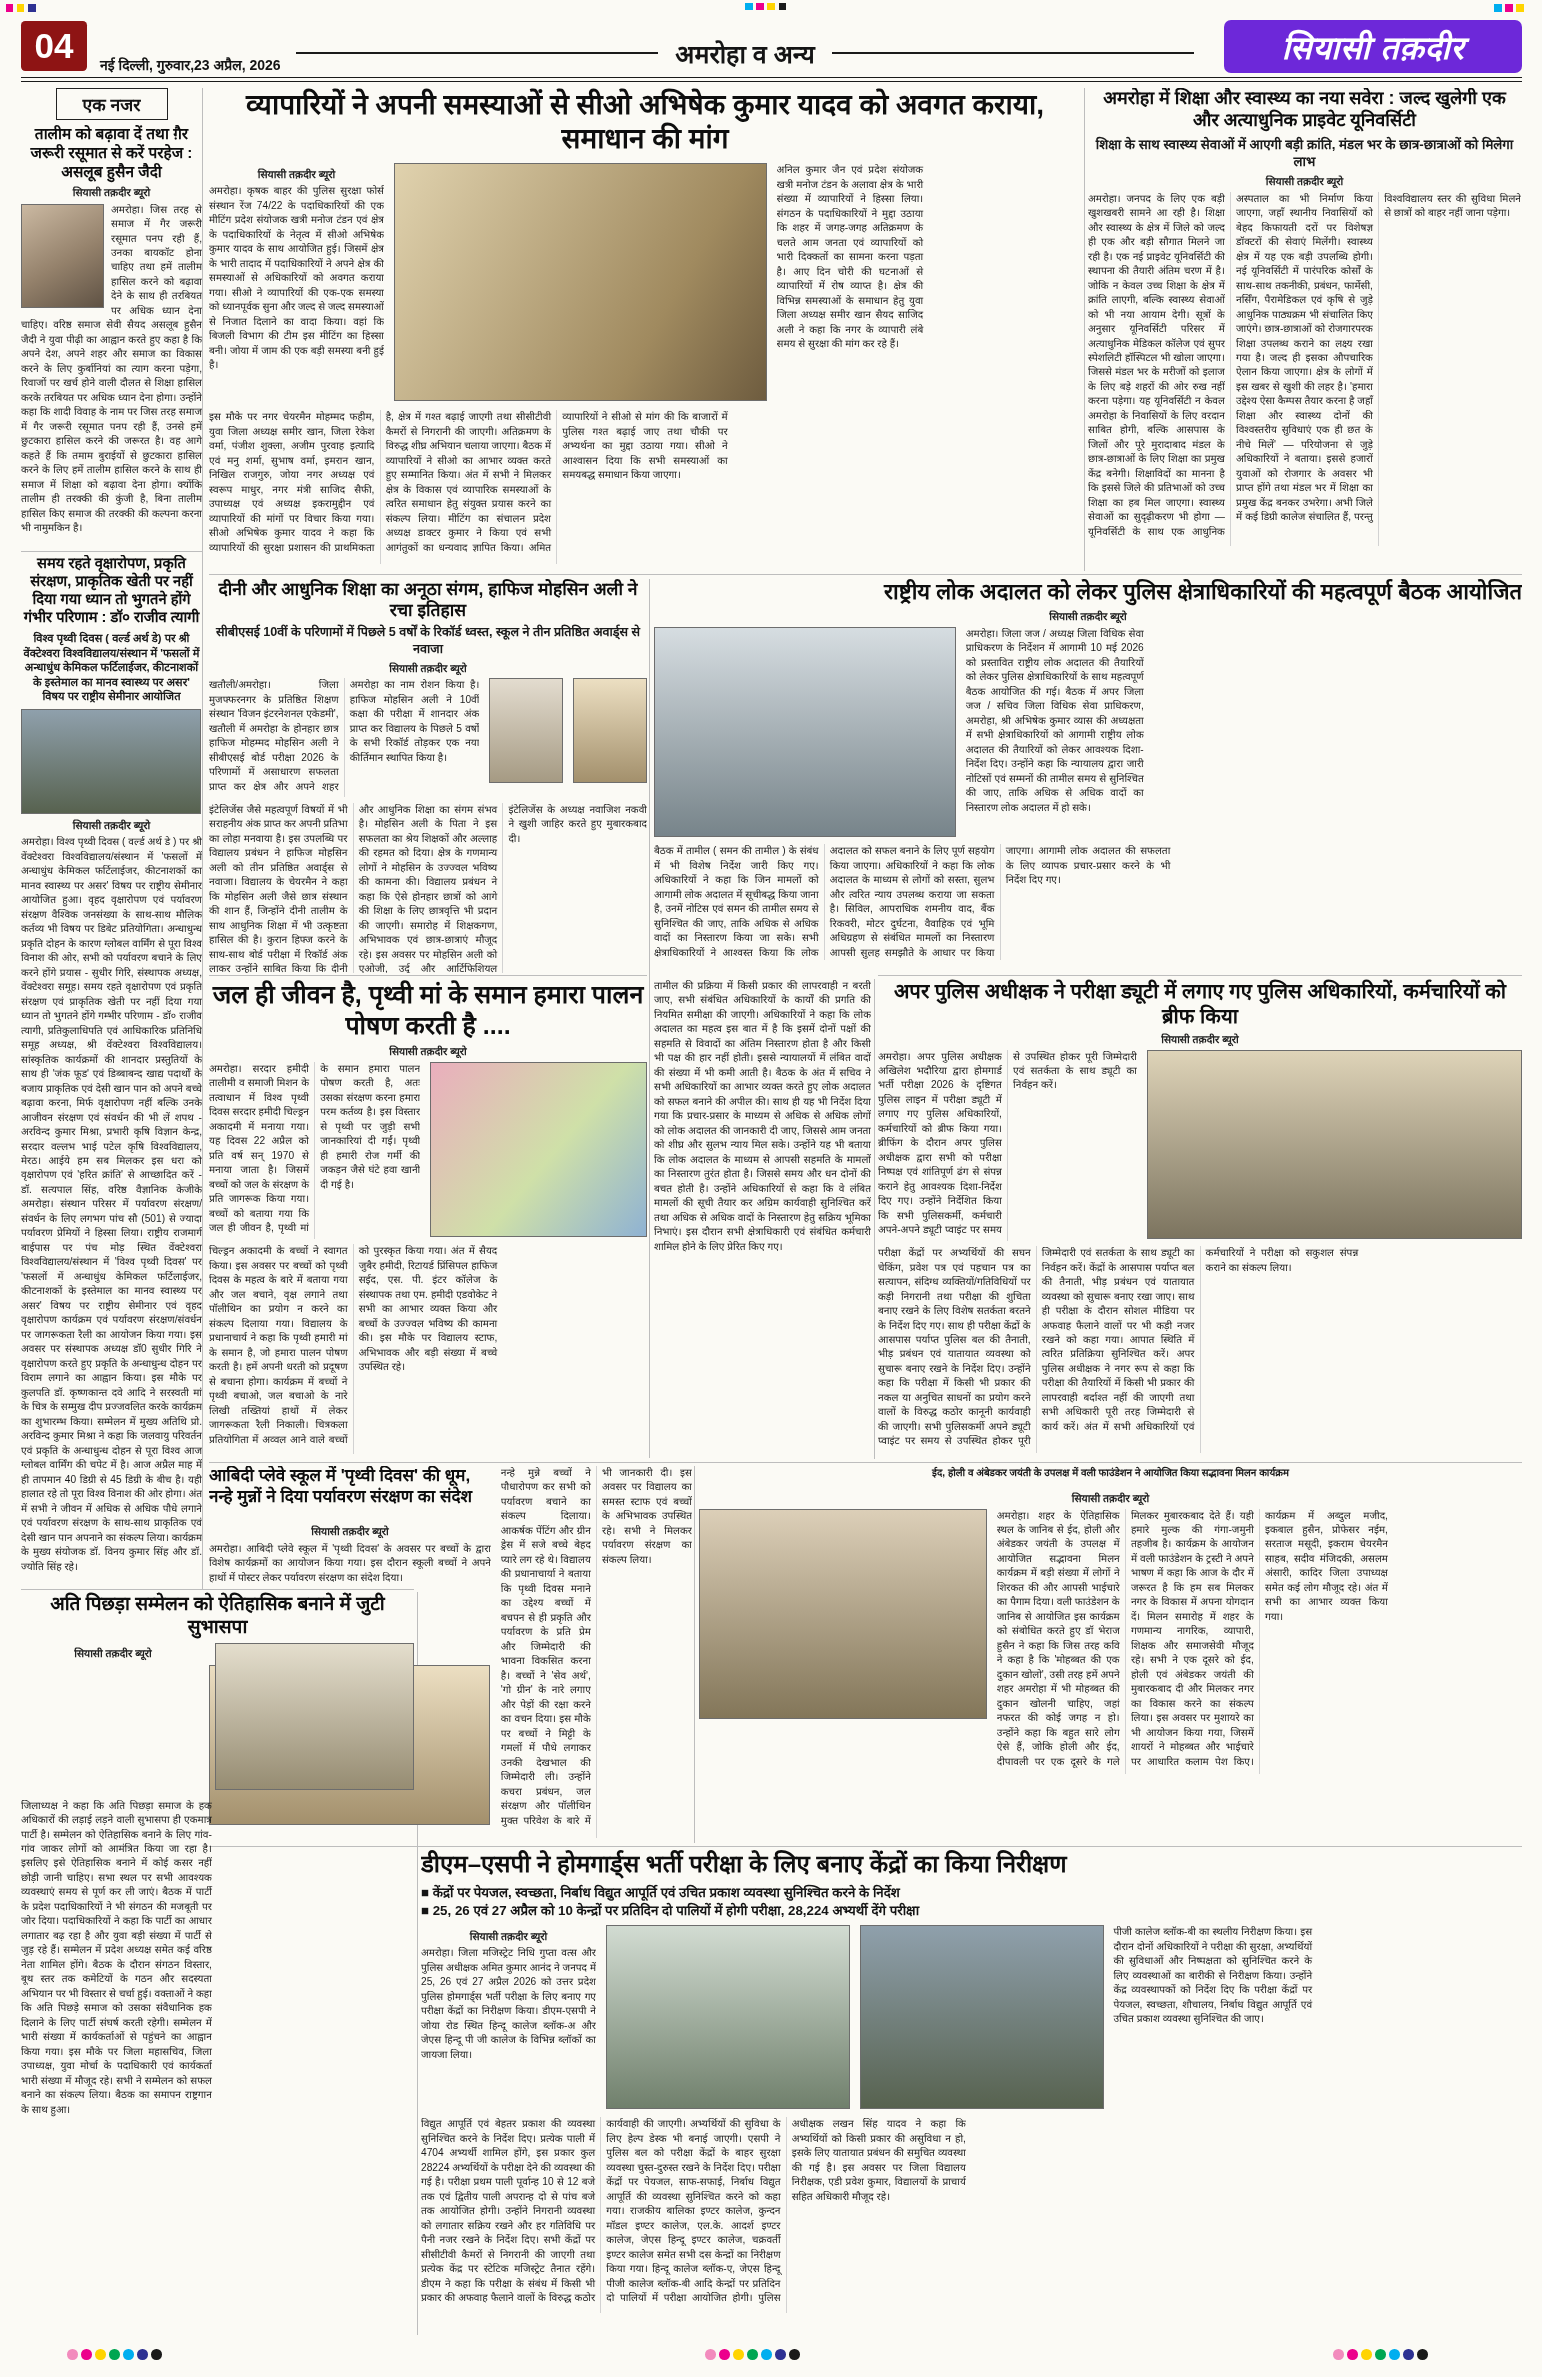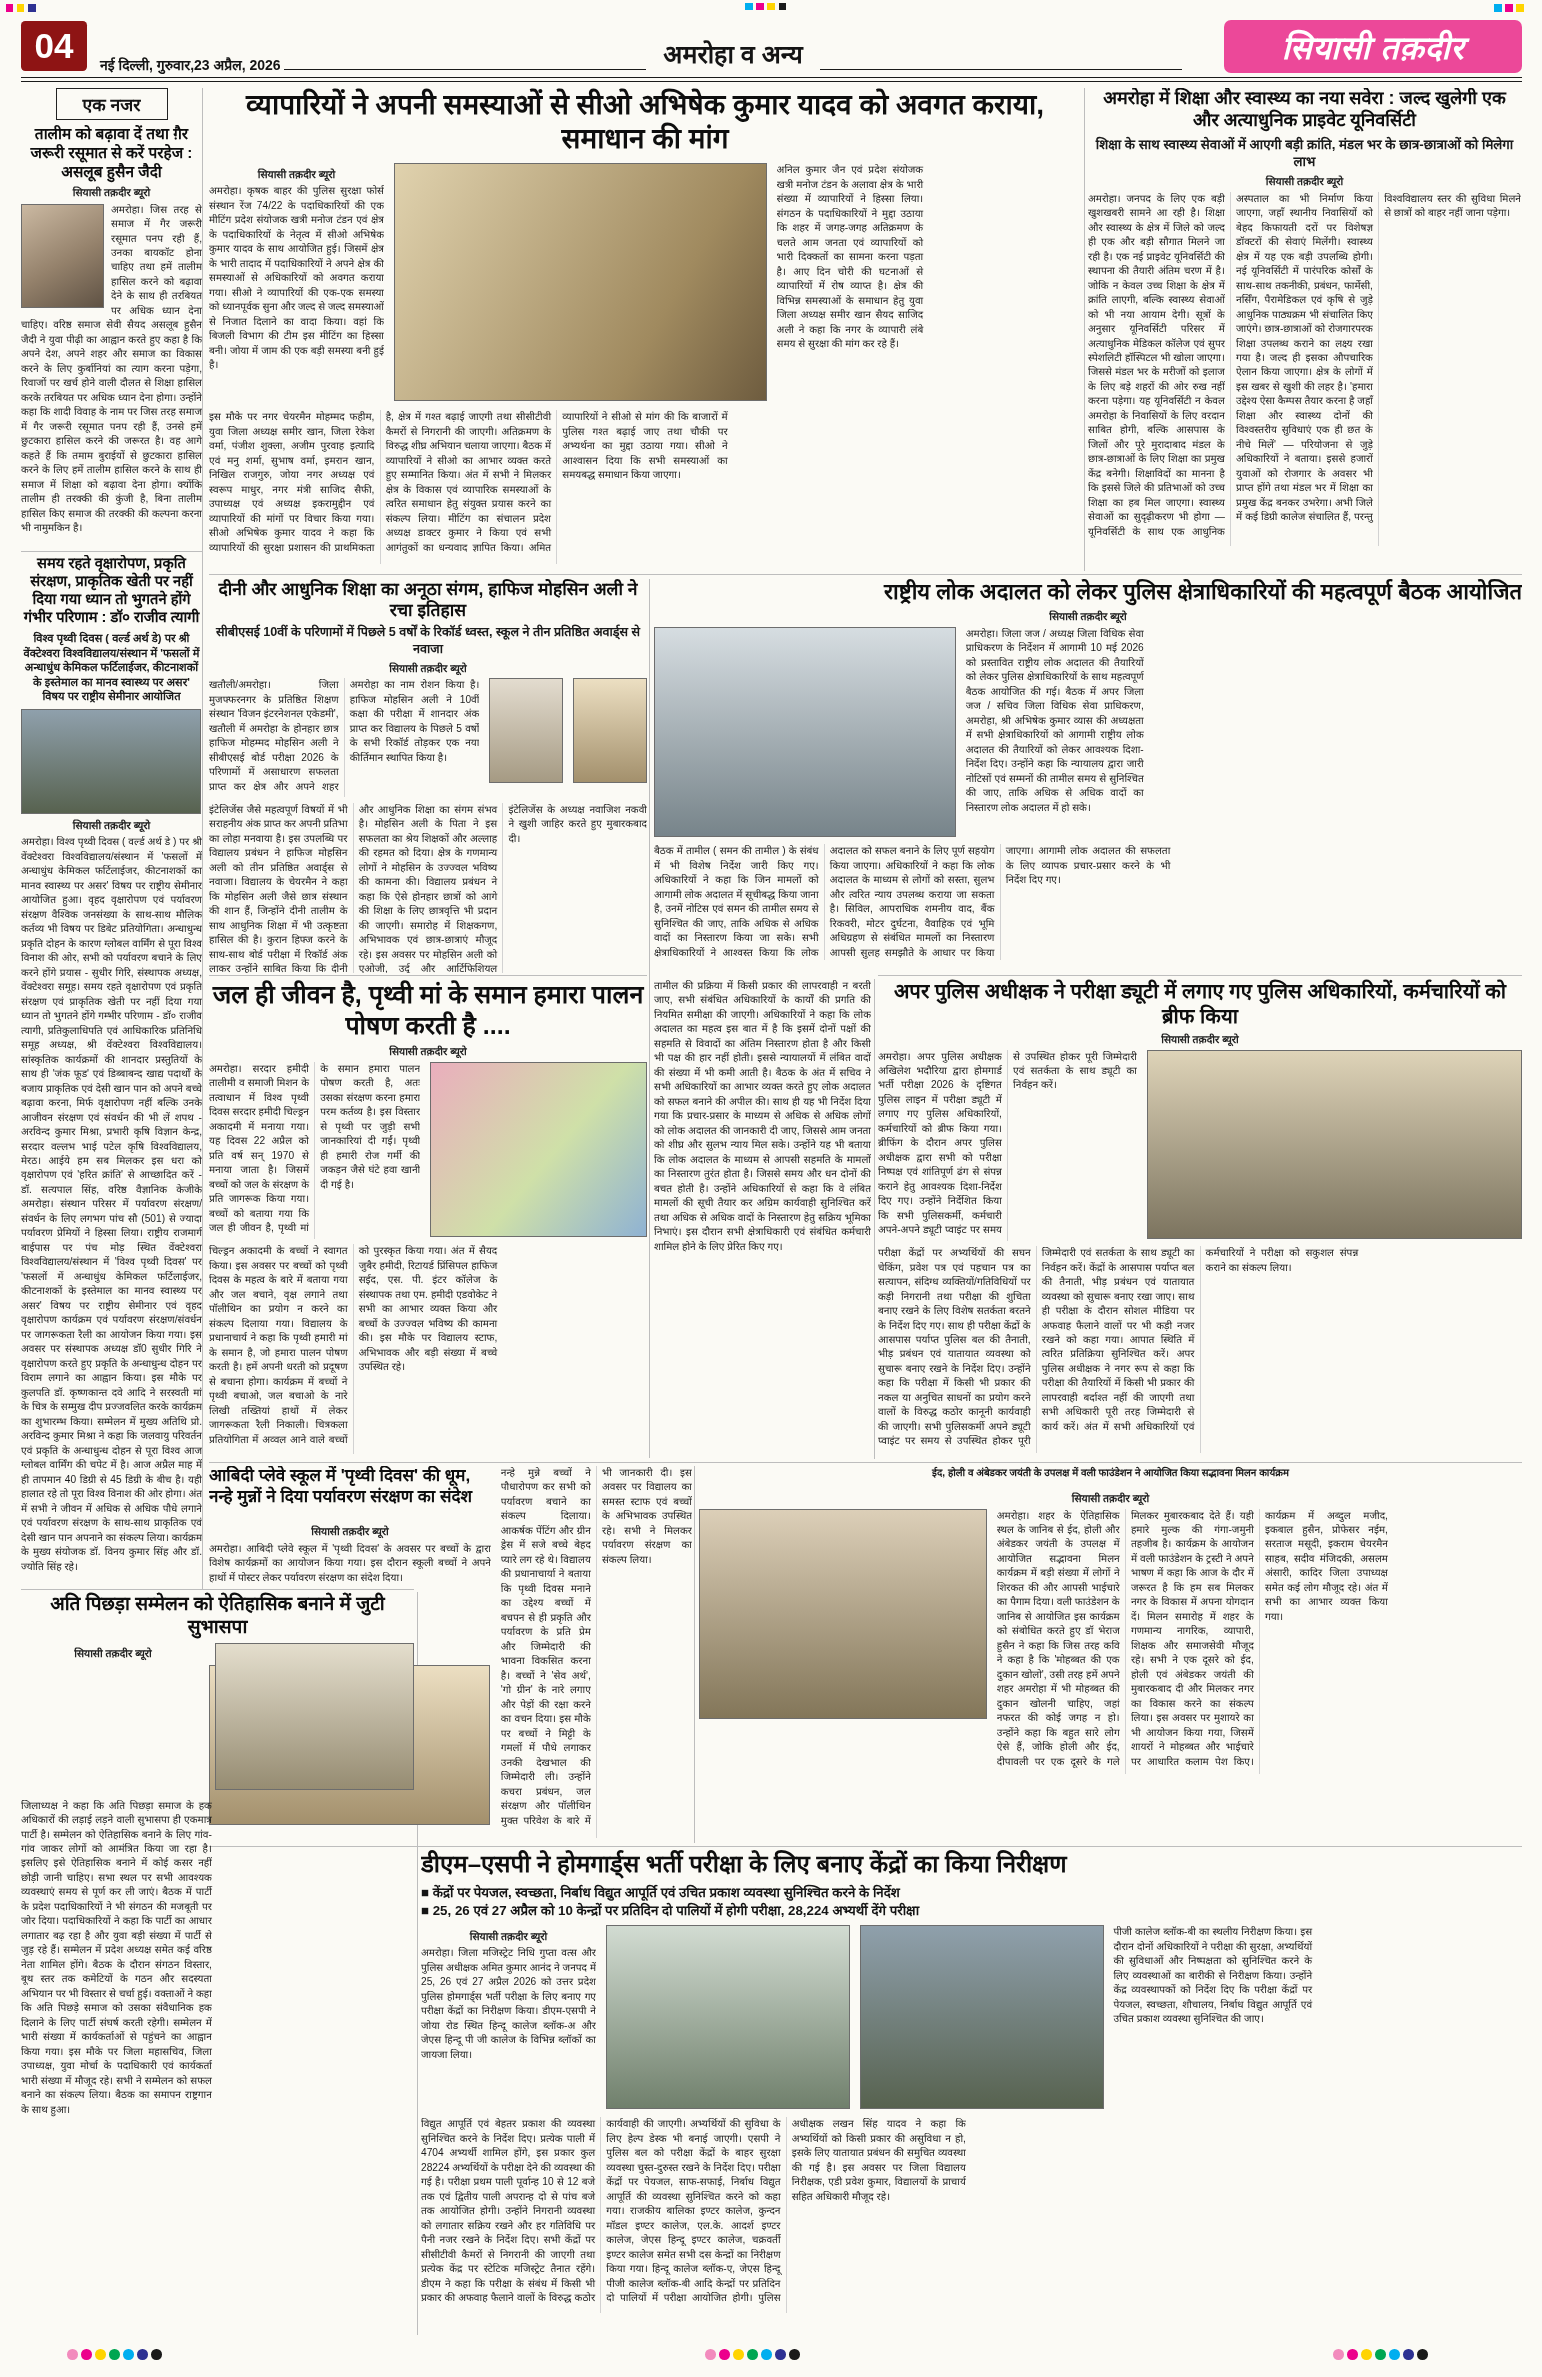--- a/index.html
+++ b/index.html
@@ -12,24 +12,24 @@
   .byline{font-size:10.5px;font-weight:700;text-align:center;margin:3.5px 0;color:#222}
   .hl{font-weight:700;line-height:1.22;color:#0e0e0e}
   .sub{font-weight:700;text-align:center;line-height:1.3;color:#1a1a1a}
   .row{display:flex;gap:9.8px}
   .ph{flex-shrink:0;border:0.7px solid #6d6d6d}
   .kicker{display:block;margin:0 auto 5.6px;width:112px;border:1.4px solid #222;padding:2.8px 0;text-align:center;font-size:17.5px;font-weight:700}
   .vrule{position:absolute;width:0.7px;background:#bdbdbd}
   .hrule{position:absolute;height:0.7px;background:#bdbdbd}
   #pageno{position:absolute;left:21px;top:21px;width:66px;height:50px;background:#8e1414;color:#fff;font-size:35px;font-weight:700;display:flex;align-items:center;justify-content:center;border-radius:4.2px}
   #dateline{position:absolute;left:100px;top:55px;font-size:14px;font-weight:700}
-  #secwrap{position:absolute;left:284px;top:36px;width:898px;display:flex;align-items:flex-end;gap:17px}
+  #secwrap{position:absolute;left:296px;top:36px;width:898px;display:flex;align-items:center;gap:17px}
   #secwrap .ln{flex:1;height:1.4px;background:#1a1a1a}
   #sectitle{font-size:25px;font-weight:700}
-  #nameplate{position:absolute;left:1224px;top:19.6px;width:298px;height:53px;background:#ec4899;color:#fff;display:flex;align-items:center;justify-content:center;font-size:32px;font-weight:700;font-style:italic;border-radius:7px;letter-spacing:0.7px}
+  #nameplate{position:absolute;left:1224px;top:19.6px;width:298px;height:53px;background:#6d28d9;color:#fff;display:flex;align-items:center;justify-content:center;font-size:32px;font-weight:700;font-style:italic;border-radius:7px;letter-spacing:0.7px}
   #headrule{position:absolute;left:21px;top:77px;width:1501px;height:4.9px;border-top:1.4px solid #1a1a1a;border-bottom:0.7px solid #1a1a1a}
   .marks{position:absolute;display:flex;gap:3.5px}
   .dot{width:10.5px;height:10.5px;border-radius:50%}
   .sq{width:7.7px;height:7.7px}
   .c-c{background:#00aeef}.c-m{background:#ec008c}.c-y{background:#ffd400}.c-k{background:#1a1a1a}
   .c-g{background:#00a651}.c-b{background:#2e3192}.c-pk{background:#f28bbd}
   .ph-a{background:linear-gradient(150deg,#cbb9a2,#94816b 55%,#5f5244)}
   .ph-b{background:linear-gradient(#8fa0ac,#57624f)}
   .ph-c{background:linear-gradient(120deg,#e0d2ae,#a08a5f 70%,#6e5c3f)}
   .ph-d{background:linear-gradient(#e3dccf,#a59a83)}

